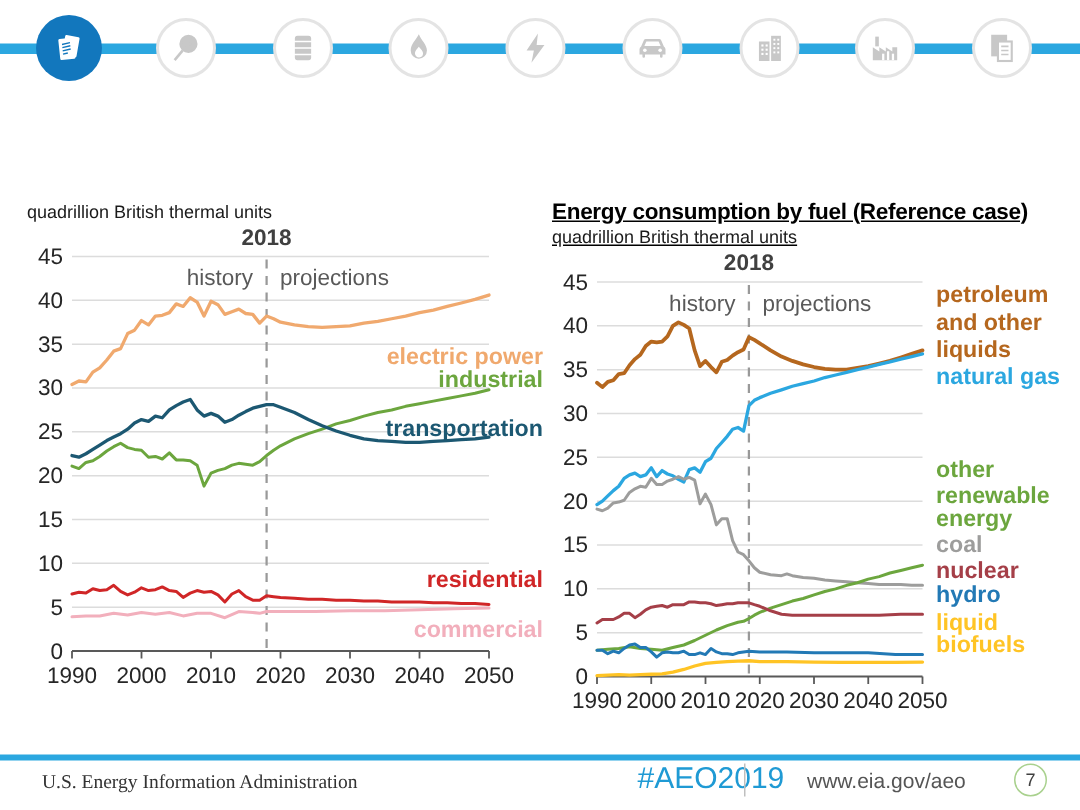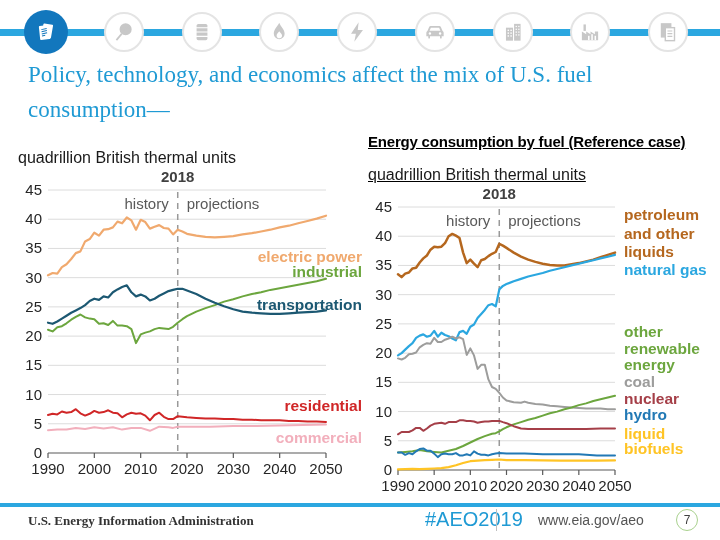--- a/index.html
+++ b/index.html
@@ -14,27 +14,27 @@
   .nav-circle .glyph{fill:#C8C8C8;stroke:#C8C8C8;}
   .nav-circle.active{width:44px;height:44px;top:10px;background:#1277BD;border:none;}
   .nav-circle.active .glyph{fill:#fff;stroke:#fff;}
   
   .headline{position:absolute;left:28px;top:58px;width:640px;
             font-family:"Liberation Serif",serif;font-size:23px;line-height:1.5;
             color:#1F9AD4;}
   
   .panel{position:absolute;top:133px;}
   .panel-title{font-size:15px;font-weight:bold;color:#000;letter-spacing:-0.2px;}
-  .panel-sub{font-size:16px;color:#1a1a1a;margin-top:16px;}
+  .panel-sub{font-size:12px;color:#1a1a1a;margin-top:1px;}
   .panel svg{display:block;margin-top:1px;}
   .panel svg text{font-family:"Liberation Sans",sans-serif;}
   
   .foot-line{position:absolute;left:0;top:503px;width:720px;height:4px;background:#2BA7E0;}
   .foot-org{position:absolute;left:28px;top:513px;font-family:"Liberation Serif",serif;
-            font-size:13px;color:#333;font-weight:bold;}
+            font-size:13px;color:#333;}
   .foot-tag{position:absolute;left:425px;top:508px;font-size:20px;color:#1F9AD4;}
   .foot-sep{position:absolute;left:496px;top:509px;width:1px;height:22px;background:#BFBFBF;}
   .foot-url{position:absolute;left:506px;top:512px;font-size:14px;color:#555;margin-left:32px;}
   .foot-page{position:absolute;left:676px;top:509px;width:22px;height:22px;border-radius:50%;
              border:1.5px solid #A9D18E;box-sizing:border-box;display:flex;align-items:center;
              justify-content:center;font-size:12px;color:#404040;background:#fff;}
 </style>
 </head>
 <body>
 
@@ -134,21 +134,20 @@
   <div class="nav-circle" style="left:648px;">
     <svg viewBox="0 0 24 24">
       <g class="glyph" fill="none" stroke-width="1.3">
         <rect x="6" y="4.5" width="8.5" height="12"></rect>
         <rect x="9.5" y="8" width="8.5" height="12" fill="#fff"></rect>
         <path d="M11.5 11 h4.5 M11.5 13.5 h4.5 M11.5 16 h4.5" stroke-width="1"></path>
       </g>
     </svg>
   </div>
 
-  <div class="headline">Policy, technology, and economics affect the mix of U.S. fuel consumption—</div>
 
   <div class="panel" style="left:18px;width:346px;">
     <div class="panel-sub">quadrillion British thermal units</div>
     <svg id="chart0" width="346" height="318">
         <text x="24" y="290" text-anchor="end" font-size="15" fill="#262626">0</text>
         <line x1="30" x2="308" y1="255.77777777777777" y2="255.77777777777777" stroke="#DCDCDC" stroke-width="1"></line>
         <text x="24" y="260.77777777777777" text-anchor="end" font-size="15" fill="#262626">5</text>
         <line x1="30" x2="308" y1="226.55555555555554" y2="226.55555555555554" stroke="#DCDCDC" stroke-width="1"></line>
         <text x="24" y="231.55555555555554" text-anchor="end" font-size="15" fill="#262626">10</text>
         <line x1="30" x2="308" y1="197.33333333333331" y2="197.33333333333331" stroke="#DCDCDC" stroke-width="1"></line>

